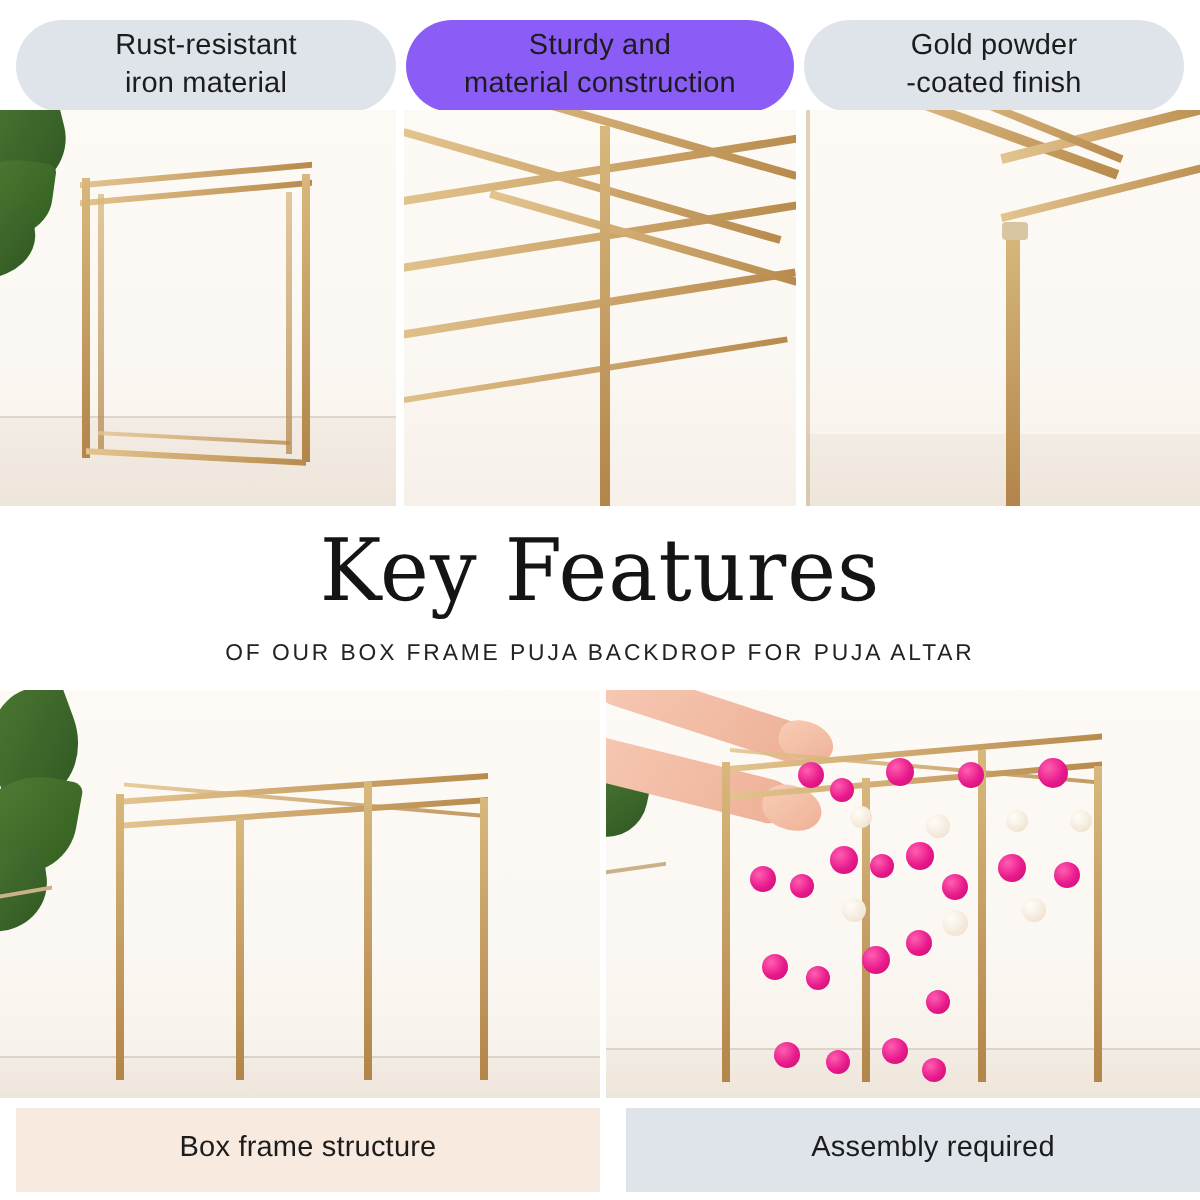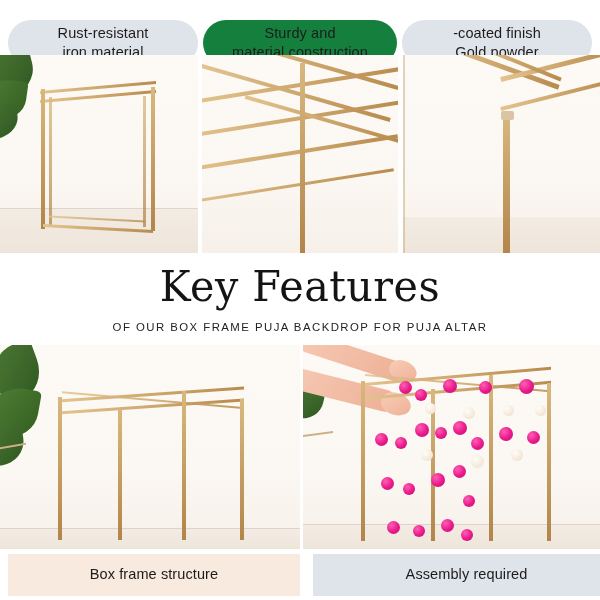--- a/index.html
+++ b/index.html
@@ -29,23 +29,23 @@
     text-align: center;
     line-height: 1.32;
     color: #1c1c1c;
     font-size: 14.5px;
     font-family: "Liberation Sans", sans-serif;
     letter-spacing: 0.1px;
   }
   .banner span { display: block; }
 
   
-  .banner-top { top: 20px; height: 46px; border-radius: 23px; }
+  .banner-top { top: 10px; height: 46px; border-radius: 23px; }
   #banner-top-1 { left: 8px;   width: 190px; background: #dfe3ea; }
-  #banner-top-2 { left: 203px; width: 194px; background: #15803d; }
+  #banner-top-2 { left: 203px; width: 194px; background: #8b5cf6; }
   #banner-top-3 { left: 402px; width: 190px; background: #dfe3ea; }
 
   
   .banner-bottom { top: 554px; height: 42px; text-align: center; }
   #banner-bottom-1 { left: 8px;   width: 292px; background: #f8eade; }
   #banner-bottom-2 { left: 313px; width: 307px; background: #dfe3ea; }
 
   
   .photo {
     position: absolute;
@@ -160,22 +160,22 @@
 
   <div class="banner banner-top" id="banner-top-2">
     <div>
       <span>Sturdy and</span>
       <span>material construction</span>
     </div>
   </div>
 
   <div class="banner banner-top" id="banner-top-3">
     <div>
+      <span>Gold powder</span>
       <span>-coated finish</span>
-      <span>Gold powder</span>
     </div>
   </div>
 
   <div class="photo photo-top" id="photo-frame-full">
     <div class="wall"></div>
     <div class="floor"></div>
     <div class="floor-line" style="bottom:22%"></div>
 
     <div class="leaf" style="left:-18px; top:-4px;  width:52px; height:46px; transform:rotate(-14deg);"></div>
     <div class="leaf2" style="left:-22px; top:24px;  width:48px; height:40px; transform:rotate(8deg);"></div>

